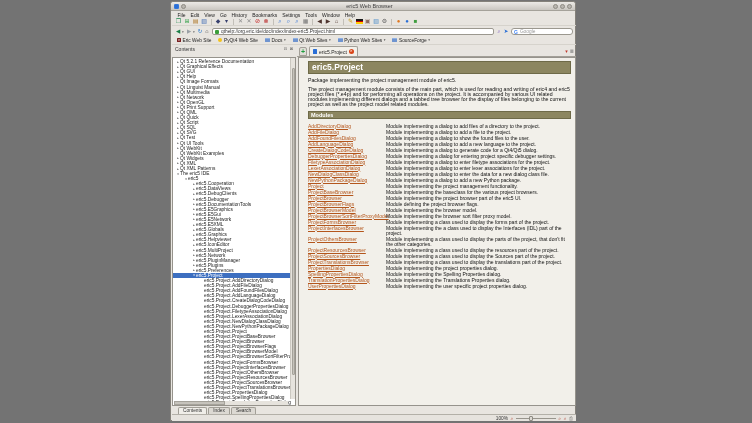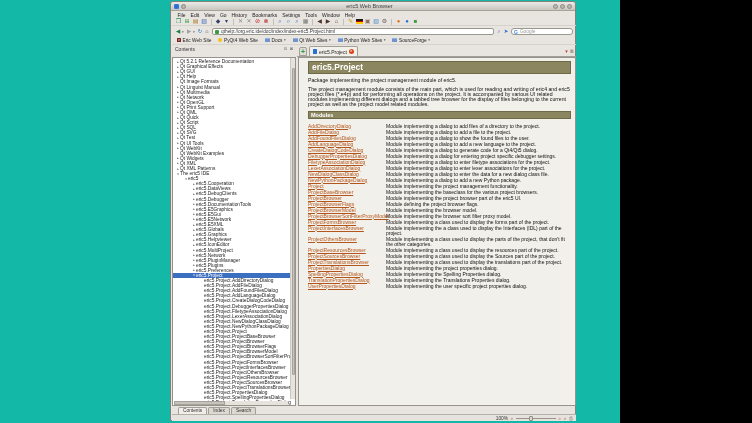--- a/index.html
+++ b/index.html
@@ -1,18 +1,18 @@
 <!DOCTYPE html>
 <html><head>
 <meta charset="utf-8">
 <style>
   * { margin:0; padding:0; box-sizing:border-box; }
   html,body { width:752px; height:423px; background:#000; overflow:hidden;
               font-family:"Liberation Sans", sans-serif; }
-  #desktop { position:relative; width:620px; height:423px; background:#14b8a6; }
+  #desktop { position:relative; width:752px; height:423px; background:#737373; }
 
   #window { position:absolute; left:170px; top:1px; width:406px; height:420px;
             background:#e8e5e0; border:1px solid #84817a; border-radius:3px 3px 0 0; }
 
   
   .titlebar { position:absolute; left:0; top:0; width:100%; height:9px;
               background:linear-gradient(#eceae6,#c9c6c0); border-bottom:1px solid #a5a29a;
               border-radius:3px 3px 0 0; display:flex; align-items:center; padding:0 3px; gap:2px; }
   .app-icon { width:5px; height:5px; background:#2a6fd6; border-radius:1px; flex:none;
               box-shadow:inset 0 0 1px #9cc0f0; }

